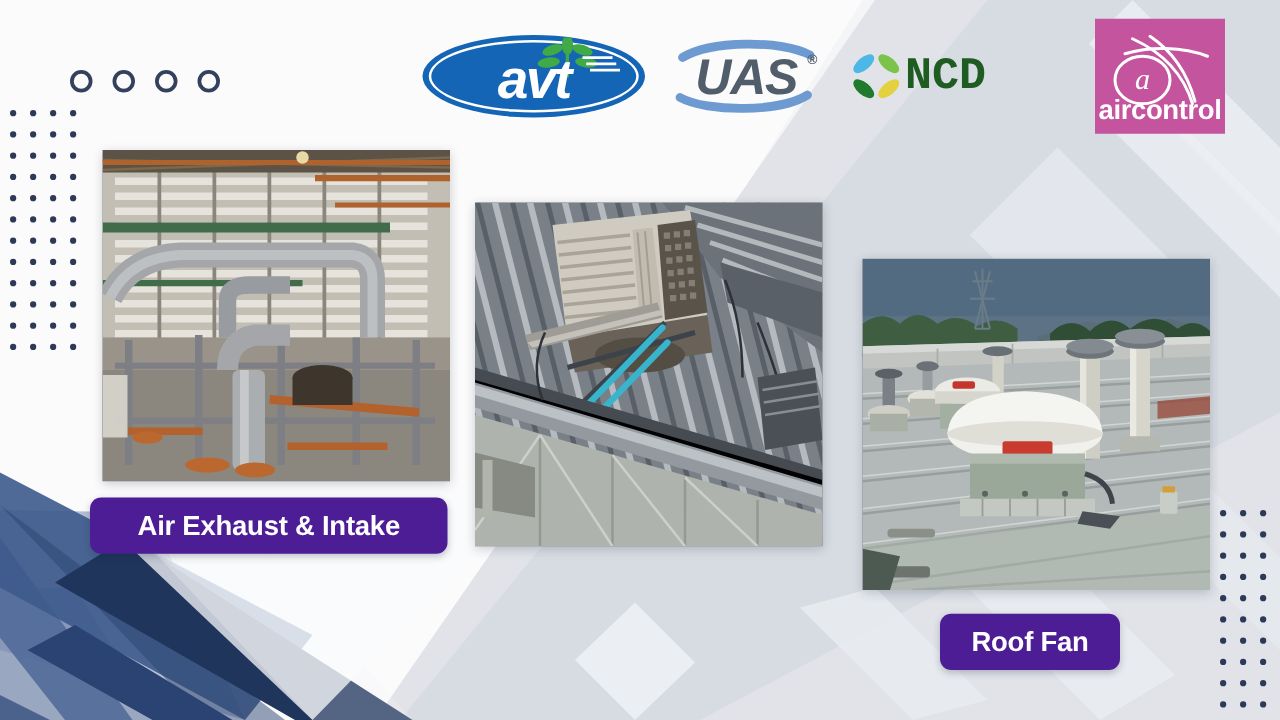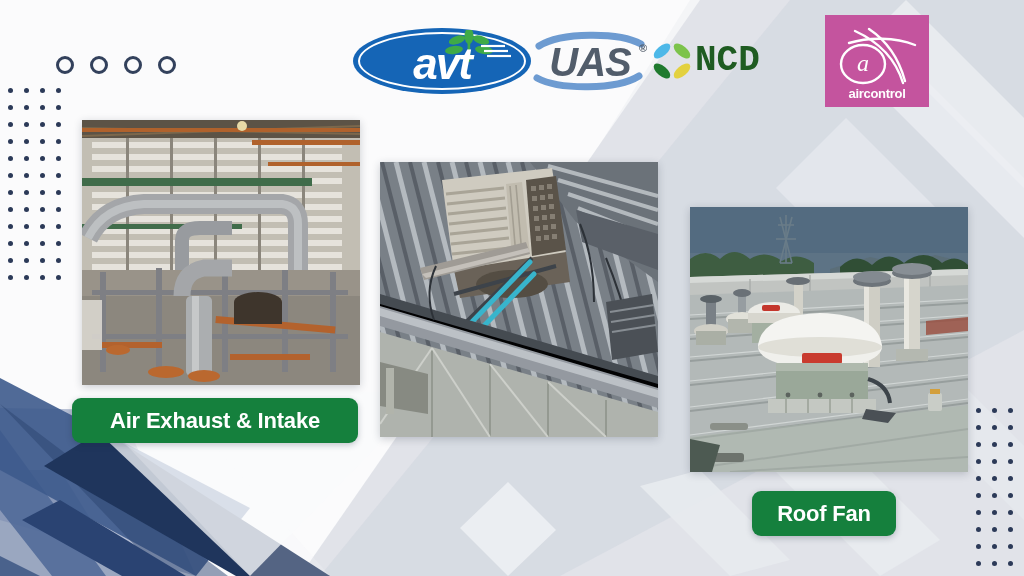--- a/index.html
+++ b/index.html
@@ -37,23 +37,23 @@
     position: absolute; left: 56px; top: 56px;
     display: flex; gap: 16px;
   }
   .ring {
     width: 18px; height: 18px; border-radius: 50%;
     border: 3.5px solid #33415c;
   }
 
   
   #logo-strip {
-    position: absolute; top: 24px; left: 353px;
+    position: absolute; top: 24px; left: 338px;
     height: 74px;
-    display: flex; align-items: center; 
+    display: flex; align-items: center; gap: 22px;
   }
 
   
   .logo-avt {
     position: relative;
     width: 178px; height: 66px;
   }
   .avt-outer {
     position: absolute; inset: 0;
     border-radius: 50%;
@@ -97,40 +97,40 @@
 
   
   .logo-aircontrol {
     position: relative;
     width: 104px; height: 92px;
     background: #c4549e;
   }
   .ac-text {
     position: absolute; left: 0; right: 0; bottom: 6px;
     text-align: center;
-    color: #ffffff; font-size: 13px; font-weight: bold;
+    color: #ffffff; font-size: 22px; font-weight: bold;
     letter-spacing: -0.3px;
   }
 
   
   .photo {
     position: absolute;
     overflow: hidden;
     background: #888;
     box-shadow: 0 2px 8px rgba(30,40,60,0.22);
   }
   #photo-exhaust { left: 82px; top: 120px; width: 278px; height: 265px; }
   #photo-cooling { left: 380px; top: 162px; width: 278px; height: 275px; }
   #photo-roof    { left: 690px; top: 207px; width: 278px; height: 265px; }
   .photo svg { display: block; width: 100%; height: 100%; }
 
   
   .chip {
     position: absolute;
-    background: #15803d;
+    background: #4c1d95;
     border-radius: 9px;
     color: #ffffff;
     font-weight: bold;
     display: flex; align-items: center; justify-content: center;
     letter-spacing: -0.2px;
     box-shadow: 0 2px 6px rgba(25,35,60,0.25);
   }
   #chip-exhaust { left: 72px; top: 398px; width: 286px; height: 45px; font-size: 22px; }
   #chip-cooling { left: 376px; top: 446px; width: 282px; height: 45px; font-size: 22px; }
   #chip-roof    { left: 752px; top: 491px; width: 144px; height: 45px; font-size: 22px; }

